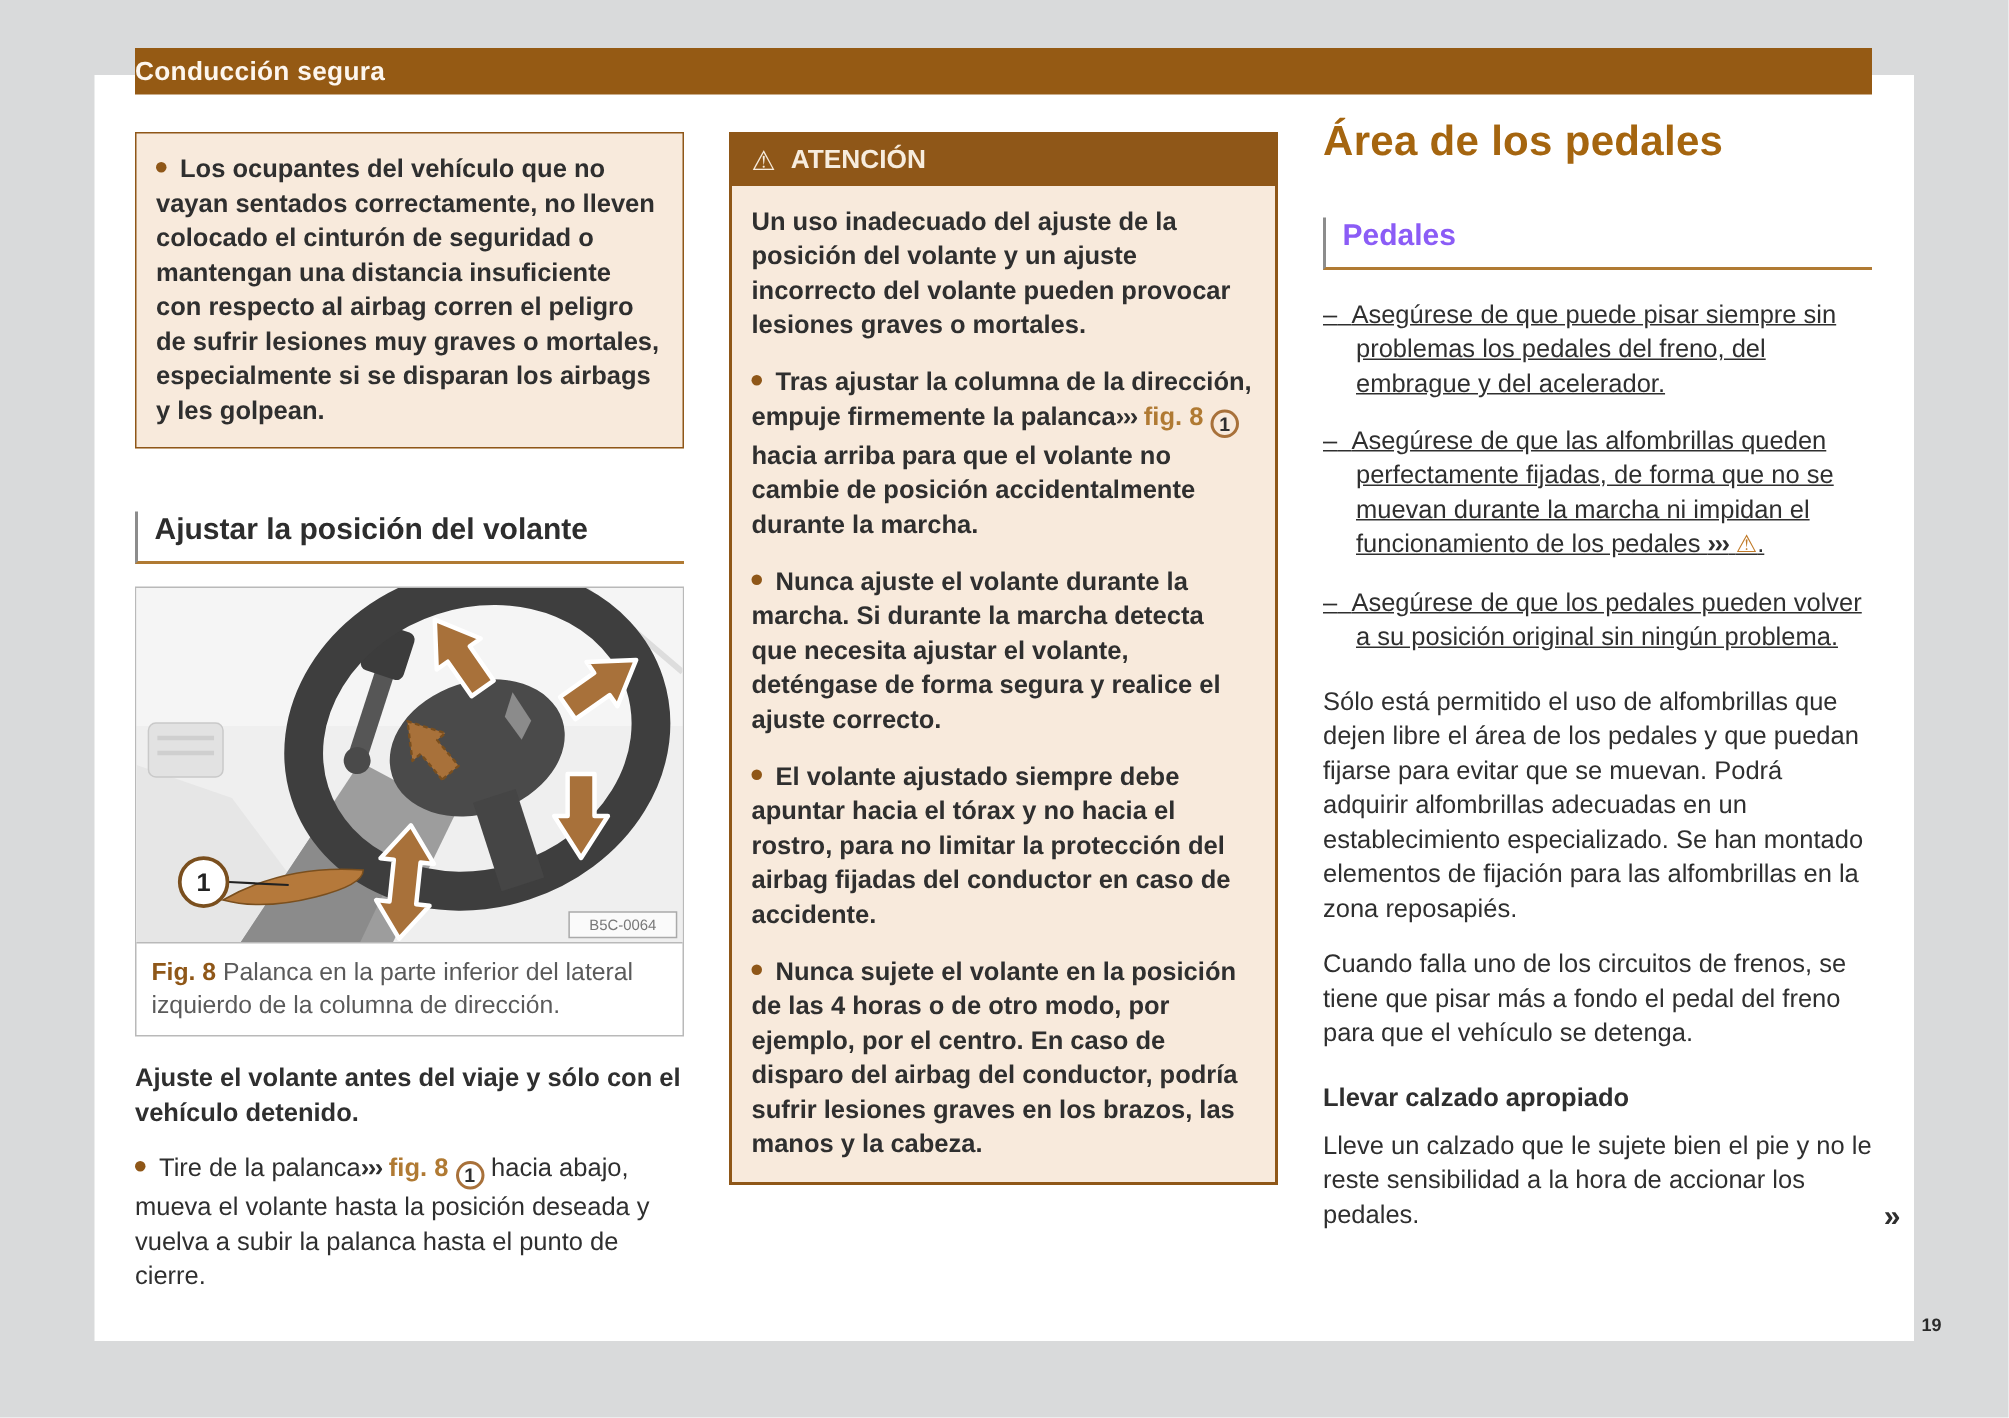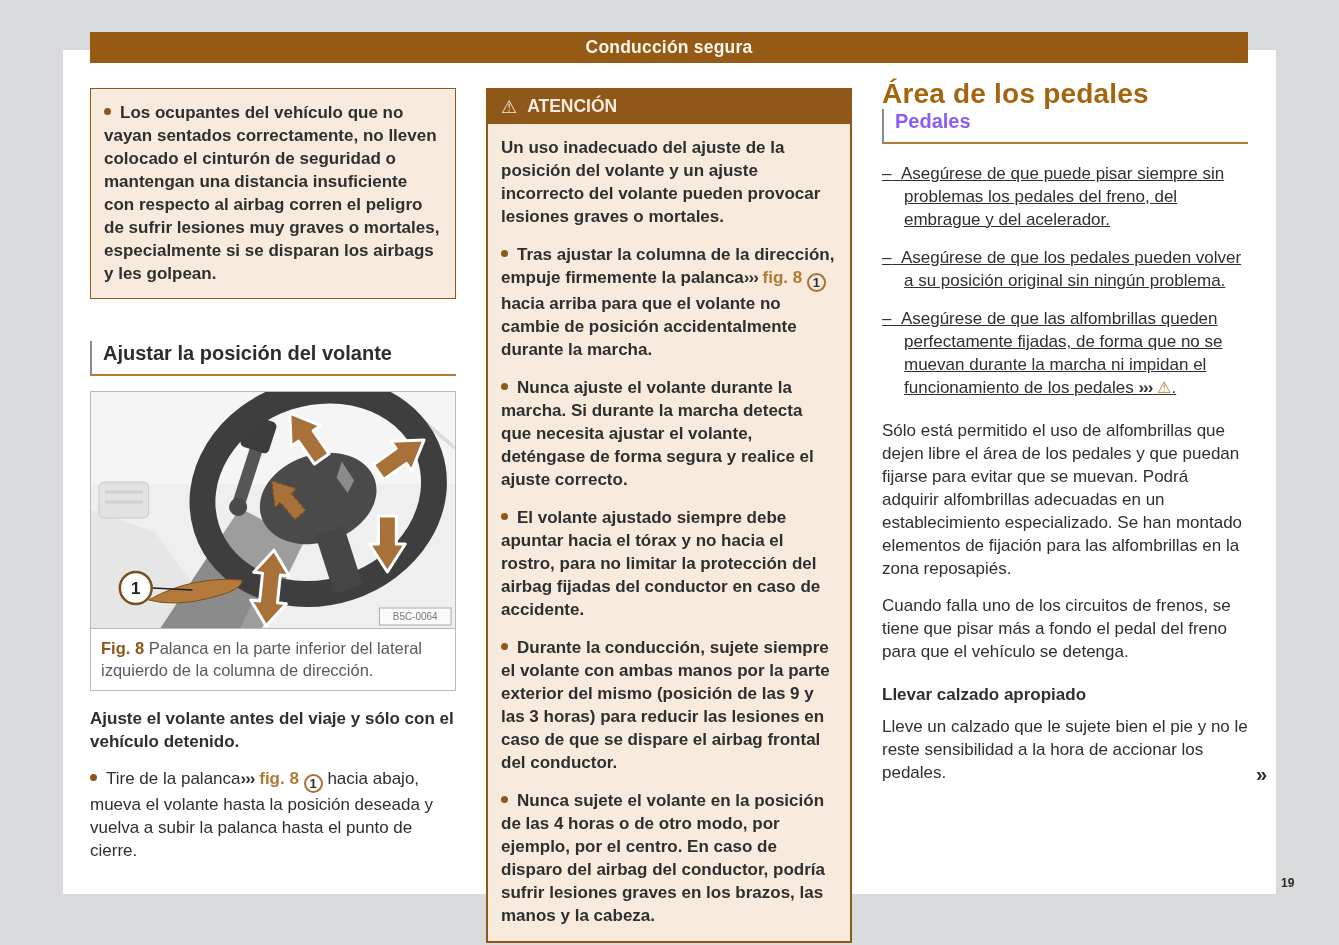--- a/index.html
+++ b/index.html
@@ -19,21 +19,21 @@
     overflow:hidden;
     color:#2f2f2f;
   }
   .page{
     position:absolute;left:63px;top:50px;width:1213px;height:844px;
     background:#ffffff;
   }
   .header-bar{
     position:absolute;left:27px;top:-18px;width:1158px;height:31px;
     background:var(--accent);
-    display:flex;align-items:center;justify-content:center;
+    display:flex;align-items:center;justify-content:flex-start;
     color:#fdf6ee;font-weight:bold;font-size:17.5px;letter-spacing:.2px;
   }
   .columns{
     position:absolute;left:27px;top:38px;width:1158px;
     display:flex;gap:30px;
   }
   .col{flex:1;min-width:0;position:relative;font-size:17px;line-height:23px;}
 
   
   p.body-text{margin-bottom:14px;}
@@ -86,21 +86,21 @@
     display:flex;align-items:center;gap:10px;
   }
   .attention-header .tri{font-size:18px;font-weight:normal;line-height:1;}
   .attention-body{padding:12px 13px 14px 13px;font-weight:bold;}
   .attention-body p{margin-bottom:15px;}
   .attention-body p:last-child{margin-bottom:0;}
 
   
   .main-title{
     font-size:28px;font-weight:bold;color:var(--title);
-    margin-top:-6px;margin-bottom:4px;letter-spacing:.2px;
+    margin-top:-6px;margin-bottom:40px;letter-spacing:.2px;
   }
   .sub-section-heading{
     font-size:20px;font-weight:bold;color:#8b5cf6;
     border-left:2px solid #8c8c8c;
     border-bottom:2px solid var(--accent-light);
     padding:1px 0 9px 11px;
     margin-bottom:18px;
   }
   .dash-item{
     padding-left:22px;text-indent:-22px;margin-bottom:15px;text-decoration:underline;
@@ -215,43 +215,40 @@
           </p>
 
           <p>
             <span class="dot"></span><span>Nunca ajuste el volante durante la marcha. Si durante la marcha detecta que necesita ajustar el volante, deténgase de forma segura y realice el ajuste correcto.</span>
           </p>
 
           <p>
             <span class="dot"></span><span>El volante ajustado siempre debe apuntar hacia el tórax y no hacia el rostro, para no limitar la protección del airbag fijadas del conductor en caso de accidente.</span>
           </p>
 
-          <p>
-            <span class="dot"></span><span>Durante la conducción, sujete siempre el volante con ambas manos por la parte exterior del mismo (posición de las 9 y las 3 horas) para reducir las lesiones en caso de que se dispare el airbag frontal del conductor.</span>
-          </p>
 
           <p>
             <span class="dot"></span><span>Nunca sujete el volante en la posición de las 4 horas o de otro modo, por ejemplo, por el centro. En caso de disparo del airbag del conductor, podría sufrir lesiones graves en los brazos, las manos y la cabeza.</span>
           </p>
         </div>
       </div>
     </div>
 
     <div class="col">
       <div class="main-title">Área de los pedales</div>
       <div class="sub-section-heading">Pedales</div>
 
       <p class="dash-item">
         <span>–</span>&nbsp;&nbsp;<span>Asegúrese de que puede pisar siempre sin problemas los pedales del freno, del embrague y del acelerador.</span>
       </p>
       <p class="dash-item">
+        <span>–</span>&nbsp;&nbsp;<span>Asegúrese de que las alfombrillas queden perfectamente fijadas, de forma que no se muevan durante la marcha ni impidan el funcionamiento de los pedales </span><span class="marker">›››</span> <span class="inline-warning">⚠</span><span>.</span>
+      </p>
+      <p class="dash-item">
         <span>–</span>&nbsp;&nbsp;<span>Asegúrese de que los pedales pueden volver a su posición original sin ningún problema.</span>
-      </p>
-      <p class="dash-item">
-        <span>–</span>&nbsp;&nbsp;<span>Asegúrese de que las alfombrillas queden perfectamente fijadas, de forma que no se muevan durante la marcha ni impidan el funcionamiento de los pedales </span><span class="marker">›››</span> <span class="inline-warning">⚠</span><span>.</span>
       </p>
 
       <p class="body-text" style="margin-top:20px">Sólo está permitido el uso de alfombrillas que dejen libre el área de los pedales y que puedan fijarse para evitar que se muevan. Podrá adquirir alfombrillas adecuadas en un establecimiento especializado. Se han montado elementos de fijación para las alfombrillas en la zona reposapiés.</p>
       <p class="body-text">Cuando falla uno de los circuitos de frenos, se tiene que pisar más a fondo el pedal del freno para que el vehículo se detenga.</p>
 
       <div class="mini-heading">Llevar calzado apropiado</div>
 
       <p class="body-text last-para">
         <span>Lleve un calzado que le sujete bien el pie y no le reste sensibilidad a la hora de accionar los pedales.</span>
         <span class="cont-mark">»</span>

